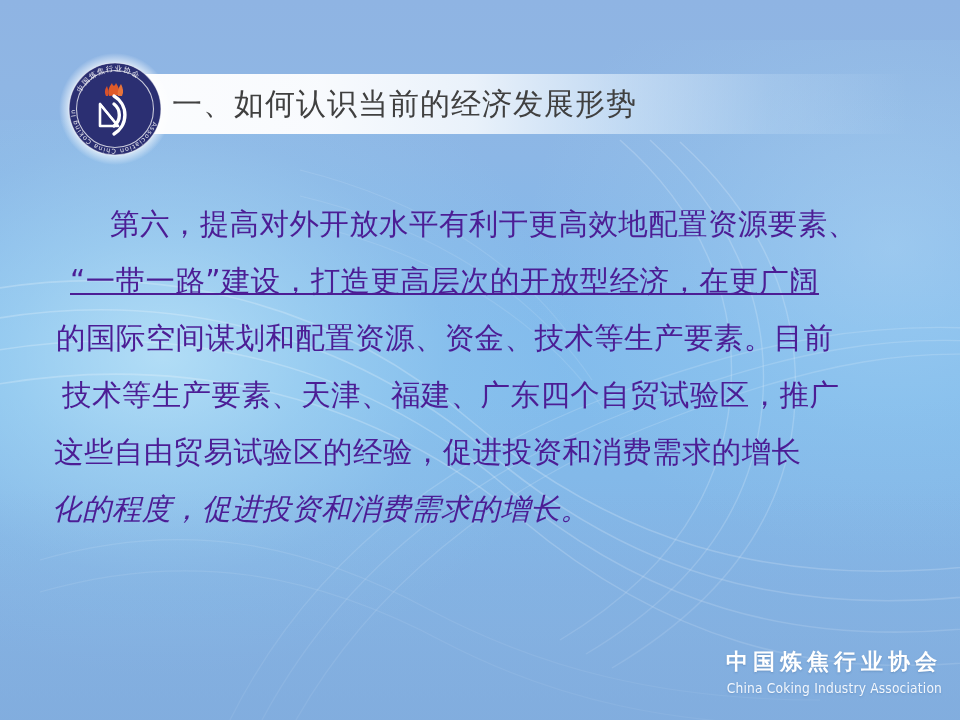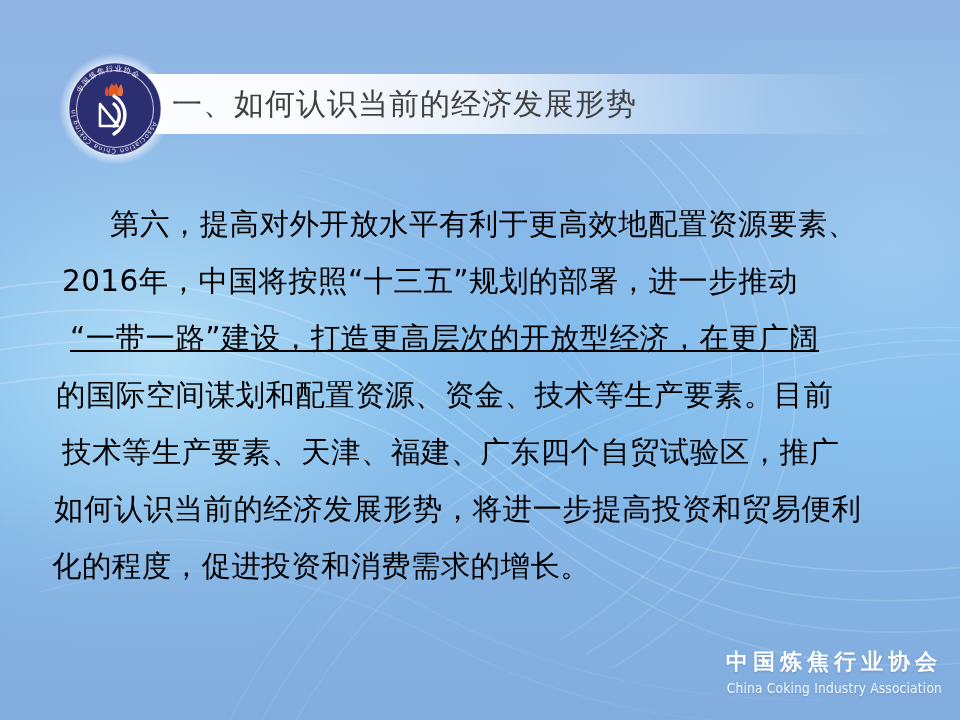--- a/index.html
+++ b/index.html
@@ -116,32 +116,32 @@
   .body-text {
     position: absolute;
     left: 44px;
     top: 196px;
     width: 880px;
   }
   .body-line {
     font-size: 29.5px;
     line-height: 57px;
     height: 57px;
-    color: #000000;
+    color: #4c1d95;
     letter-spacing: 0.4px;
     white-space: nowrap;
     font-family: "DejaVu Sans", "Liberation Sans", sans-serif;
   }
   .body-line.indent { padding-left: 66px; }
   .body-line.c1 { padding-left: 18px; }
   .body-line.c2 { padding-left: 26px; text-decoration: underline; }
   .body-line.c3 { padding-left: 12px; }
   .body-line.c4 { padding-left: 18px; }
   .body-line.c5 { padding-left: 10px; }
-  .body-line.c6 { padding-left: 8px; }
+  .body-line.c6 { padding-left: 8px; font-style: italic; }
 
   
   .footer {
     position: absolute;
     right: 18px;
     bottom: 22px;
     text-align: right;
   }
   .footer-cn {
     font-size: 22px;
@@ -244,25 +244,24 @@
 
       <g stroke="#ffffff" stroke-width="2.6" fill="none" stroke-linejoin="round">
         <path d="M 44 54 L 44 76 L 62 76 Z"></path>
       </g>
       <line x1="44" y1="54" x2="62" y2="76" stroke="#ffffff" stroke-width="2.2"></line>
     </svg>
   </div>
 
   <div class="body-text">
     <div class="body-line indent">第六，提高对外开放水平有利于更高效地配置资源要素、</div>
-    <div class="body-line c1">2016年，中国将按照“十三五”规划的部署，进一步推动</div>
     <div class="body-line c2">“一带一路”建设，打造更高层次的开放型经济，在更广阔</div>
     <div class="body-line c3">的国际空间谋划和配置资源、资金、技术等生产要素。目前</div>
     <div class="body-line c4">技术等生产要素、天津、福建、广东四个自贸试验区，推广</div>
-    <div class="body-line c5">如何认识当前的经济发展形势，将进一步提高投资和贸易便利</div>
+    <div class="body-line c5">这些自由贸易试验区的经验，促进投资和消费需求的增长</div>
     <div class="body-line c6">化的程度，促进投资和消费需求的增长。</div>
   </div>
 
   <div class="footer">
     <div class="footer-cn">中国炼焦行业协会</div>
     <div class="footer-en">China Coking Industry Association</div>
   </div>
 
 </div>
 

